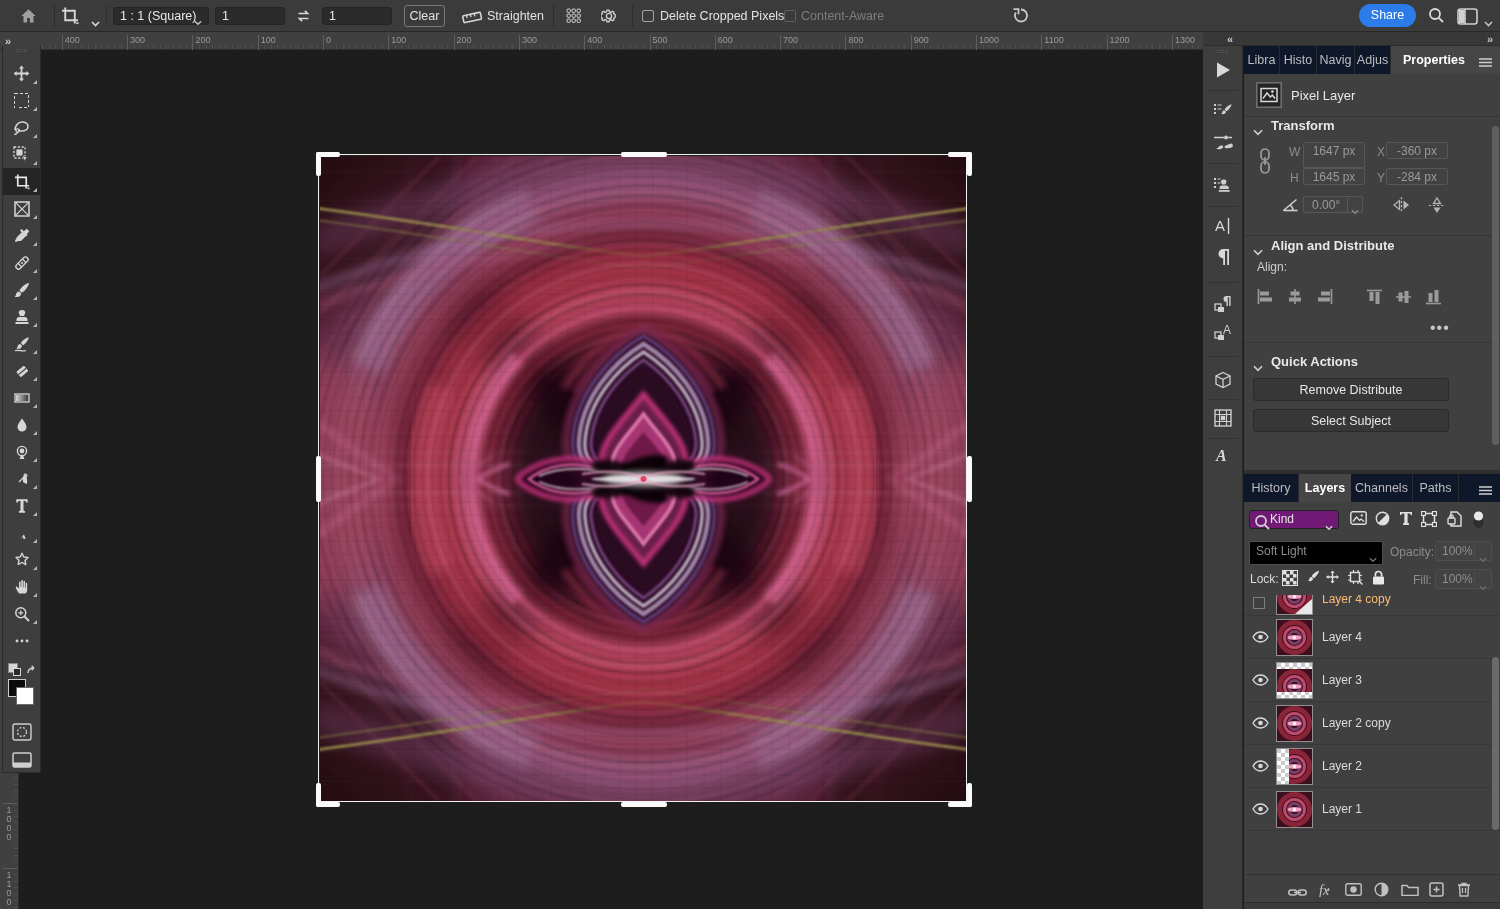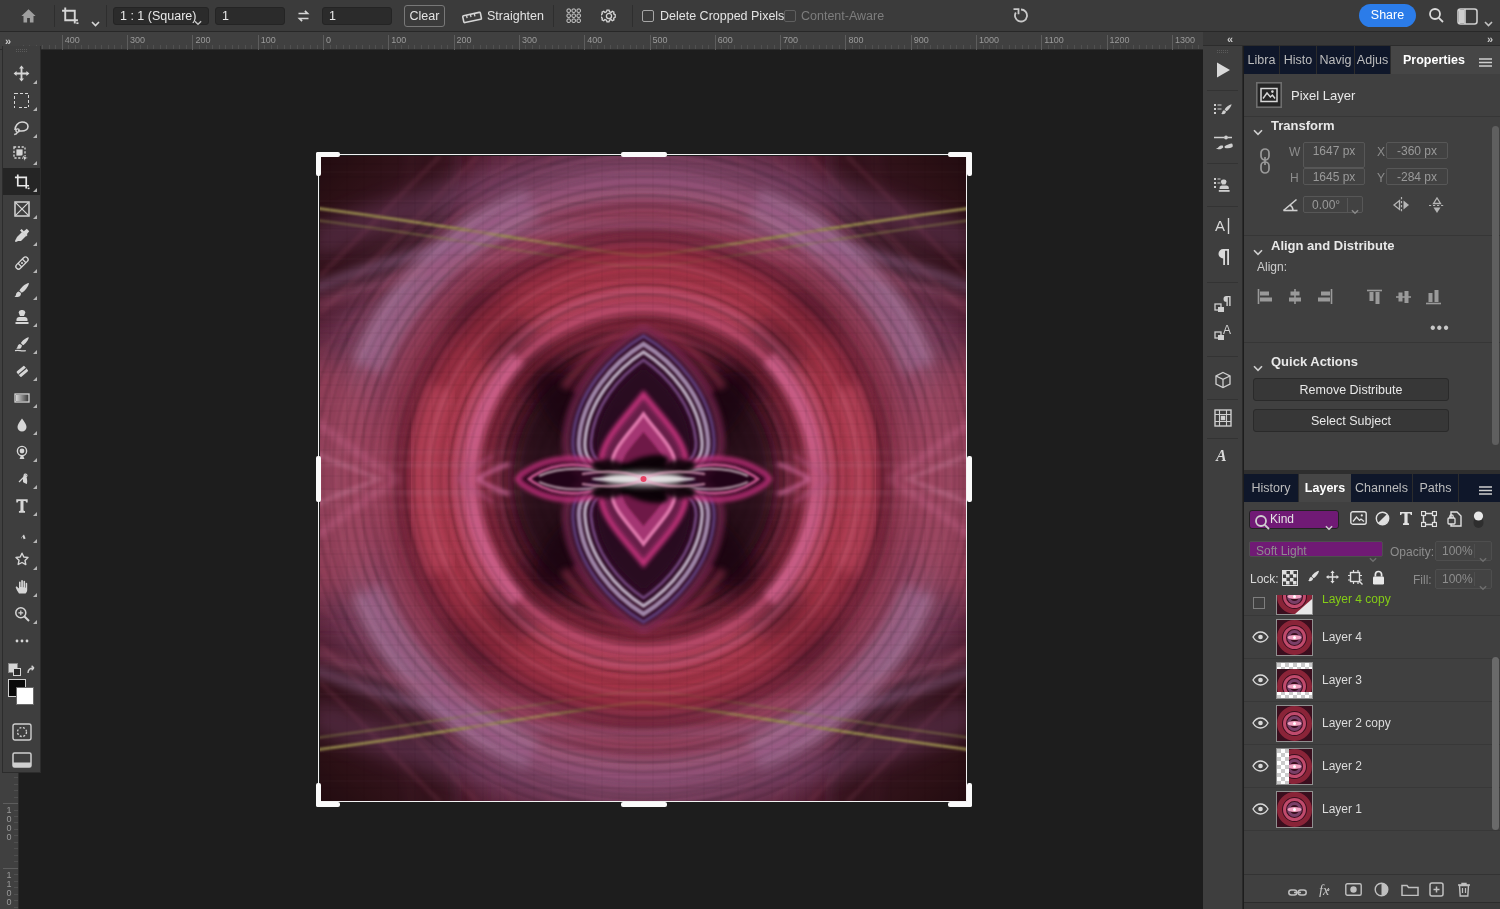--- a/index.html
+++ b/index.html
@@ -1266,21 +1266,21 @@
       </svg></div>
     <div class="abs" style="left:203px;top:37px"><svg width="16" height="16" viewBox="0 0 16 16">
         <path d="M4 1h6l4 4v10H4Z" fill="none" stroke="#e0e0e0" stroke-width="1.4"></path>
         <rect x="1" y="7" width="7" height="6" rx="1" fill="#404040" stroke="#e0e0e0" stroke-width="1.3"></rect>
         <path d="M2.8 7V5.6a1.7 1.7 0 0 1 3.4 0V7" fill="none" stroke="#e0e0e0" stroke-width="1.3"></path>
       </svg></div>
     <div class="abs" style="left:228px;top:37px"><svg width="13" height="19" viewBox="0 0 13 19">
         <rect x="1.5" y="6" width="10" height="11" rx="5" fill="#2e2e2e"></rect>
         <circle cx="6.5" cy="5" r="4.6" fill="#e8e8e8"></circle>
       </svg></div>
-    <div class="abs" style="left:5px;top:67px;width:134px;height:16px;background:#701a75;border:1px solid #4e4e4e;border-radius:2px">
+    <div class="abs" style="left:5px;top:67px;width:134px;height:24px;background:#000000;border:1px solid #4e4e4e;border-radius:2px">
       <span style="position:absolute;left:6px;top:2px;color:#8d8d8d;font-size:12px">Soft Light</span>
       <span style="position:absolute;right:5px;top:7px"><svg width="8" height="6" viewBox="0 0 9 6">
           <path d="M1 1l3.5 3.5L8 1" stroke="#6e6e6e" stroke-width="1.6" fill="none"></path>
         </svg></span>
     </div>
     <div class="glabel" style="left:146px;top:71px">Opacity:</div>
     <div class="abs" style="left:191px;top:67px;width:57px;height:20px;background:#434343;border:1px solid #4e4e4e;border-radius:2px">
       <span style="position:absolute;left:6px;top:2px;color:#8d8d8d;font-size:12px">100%</span>
       <span style="position:absolute;right:4px;top:7px"><svg width="8" height="6" viewBox="0 0 9 6">
           <path d="M1 1l3.5 3.5L8 1" stroke="#6e6e6e" stroke-width="1.6" fill="none"></path>
@@ -1327,21 +1327,21 @@
       <div class="abs" style="left:9px;top:2px;width:12px;height:12px;border:1px solid #7e7e7e"></div>
       <div class="lthumb" style="top:-16px"><svg width="35" height="35" viewBox="0 0 35 35">
           <rect width="35" height="35" fill="#3a0f1e"></rect>
           <circle cx="17.5" cy="17.5" r="15" stroke="#8a2438" stroke-width="5" fill="none"></circle>
           <circle cx="17.5" cy="17.5" r="10" stroke="#c04a6c" stroke-width="3" fill="none"></circle>
           <circle cx="17.5" cy="17.5" r="6" stroke="#7a4068" stroke-width="3" fill="none"></circle>
           <ellipse cx="17.5" cy="17.5" rx="7" ry="2.5" fill="#f0a0c0"></ellipse>
           <circle cx="17.5" cy="17.5" r="1.5" fill="#fff"></circle>
           <path d="M35,20 V35 H18 Z" fill="#e8e8e8"></path>
         </svg></div>
-      <div class="lname" style="top:-3px;color:#84cc16">Layer 4 copy</div>
+      <div class="lname" style="top:-3px;color:#fdba74">Layer 4 copy</div>
     </div>
     <div class="lrow" style="top:142px">
       <div class="eye"><svg width="17" height="12" viewBox="0 0 17 12">
           <path d="M1 6C3 2.6 5.5 1 8.5 1S14 2.6 16 6c-2 3.4-4.5 5-7.5 5S3 9.4 1 6Z" fill="none" stroke="#d9d9d9" stroke-width="1.4"></path>
           <circle cx="8.5" cy="6" r="2.3" fill="#d9d9d9"></circle>
         </svg></div>
       <div class="lthumb"><svg width="35" height="35" viewBox="0 0 35 35">
           <rect width="35" height="35" fill="#3a0f1e"></rect>
           <circle cx="17.5" cy="17.5" r="15" stroke="#8a2438" stroke-width="5" fill="none"></circle>
           <circle cx="17.5" cy="17.5" r="10" stroke="#c04a6c" stroke-width="3" fill="none"></circle>

